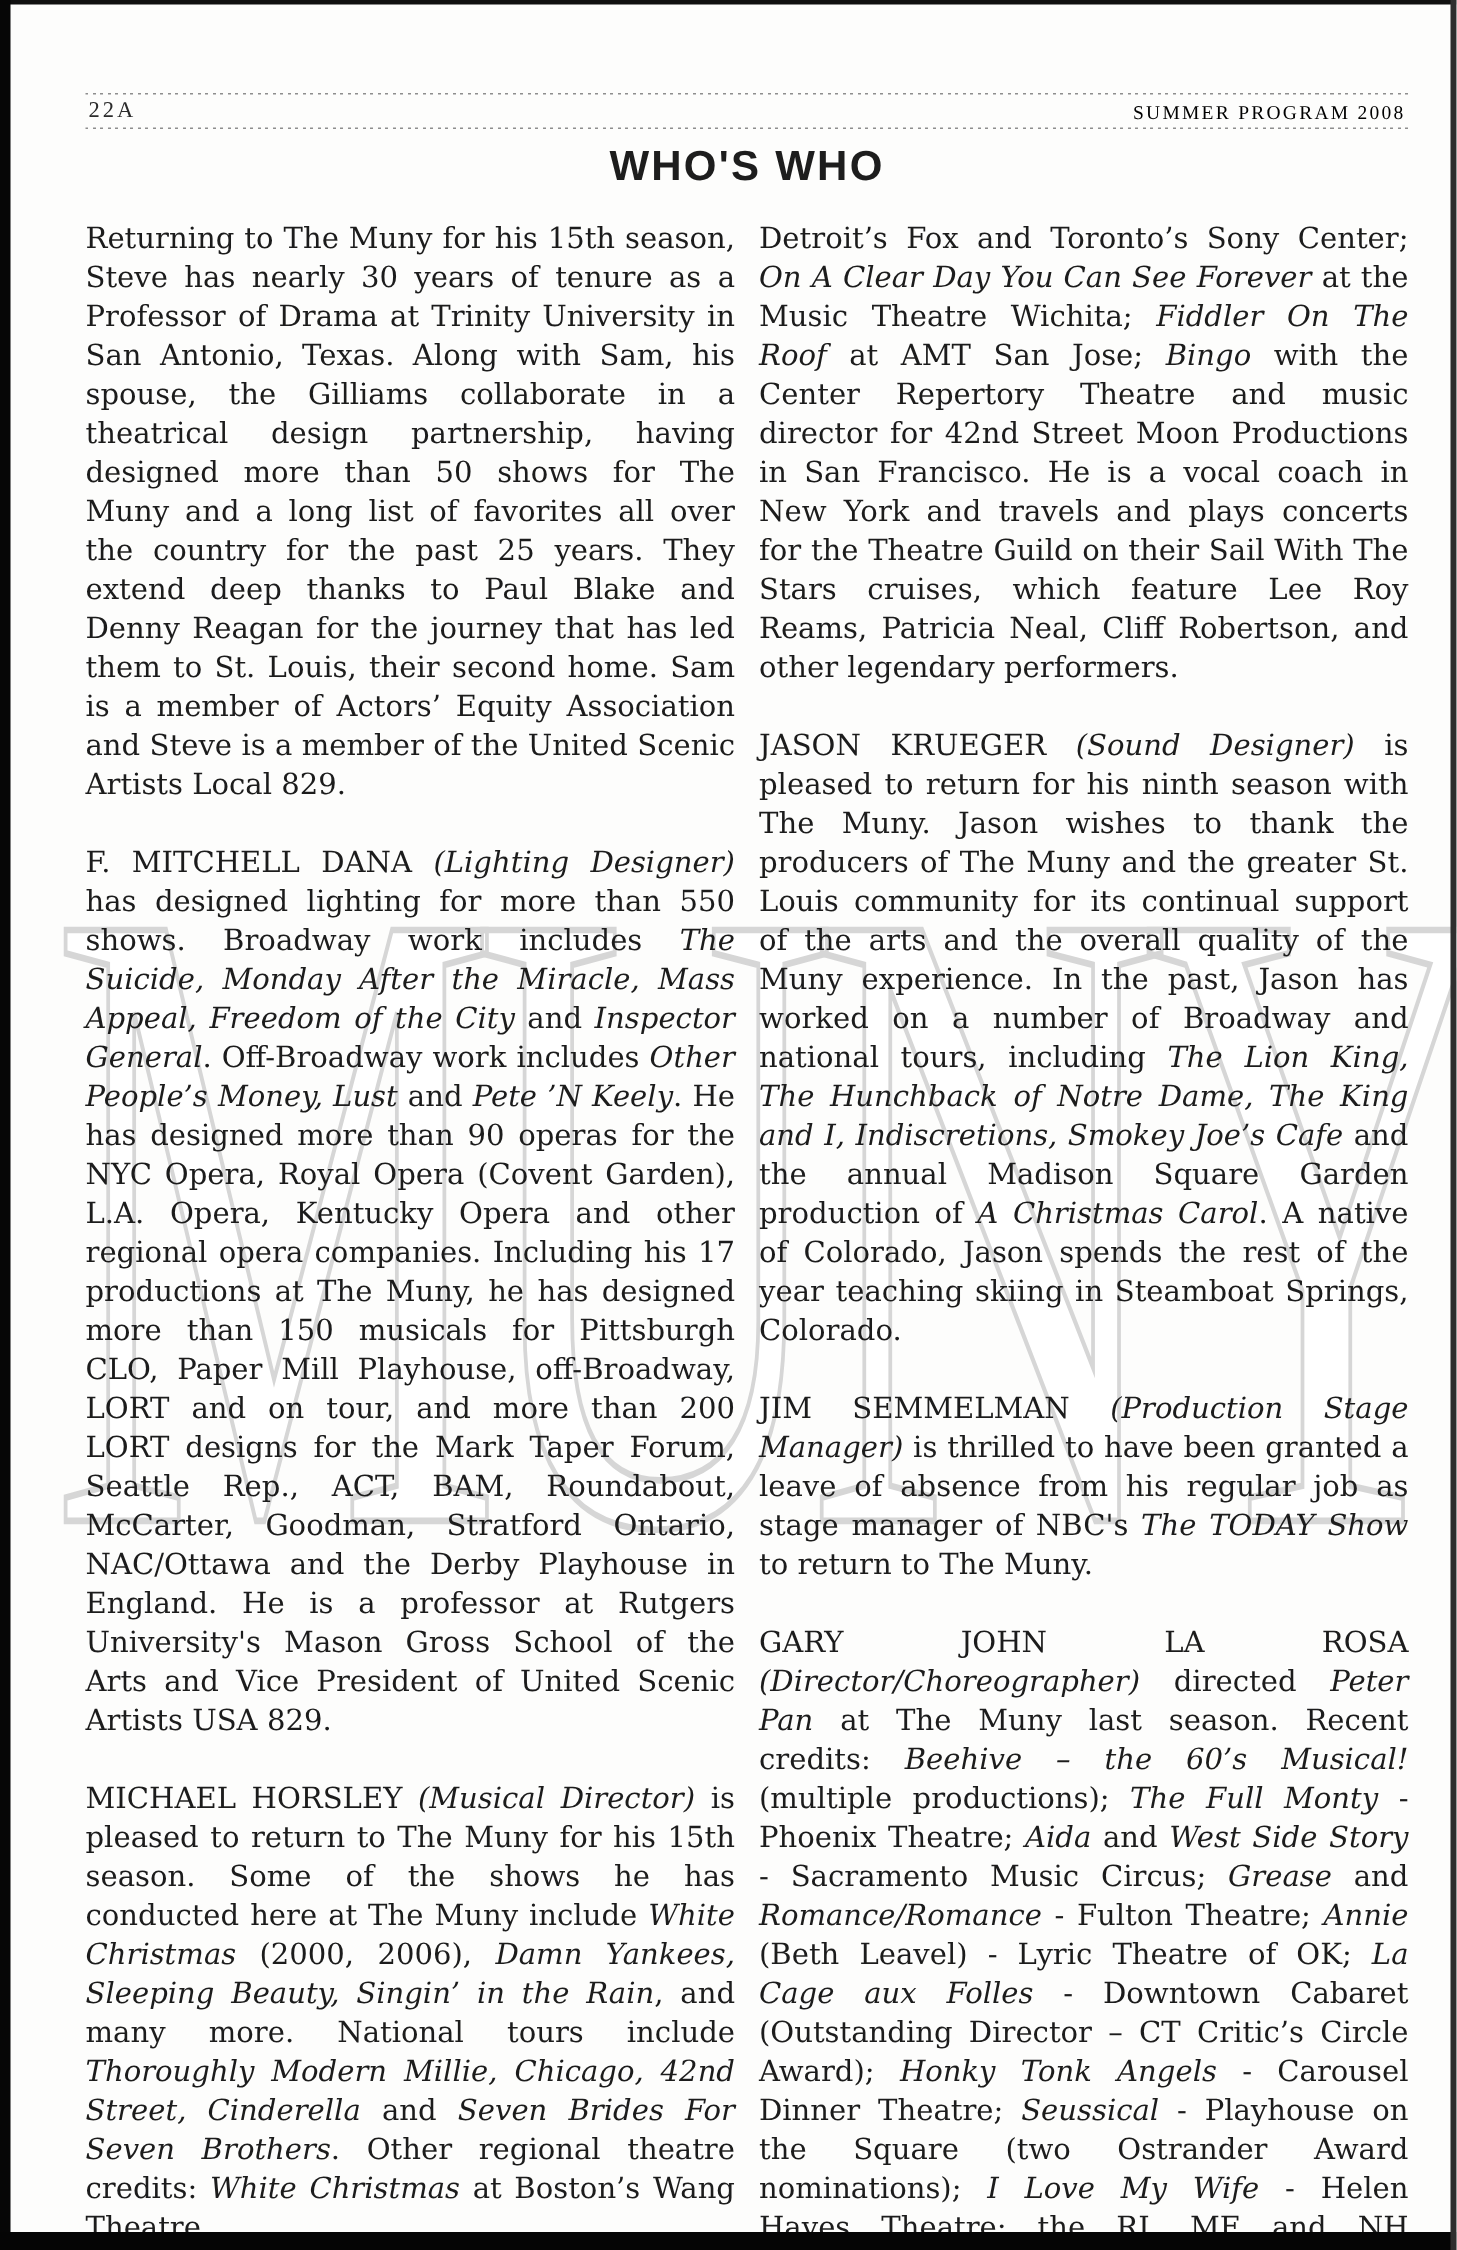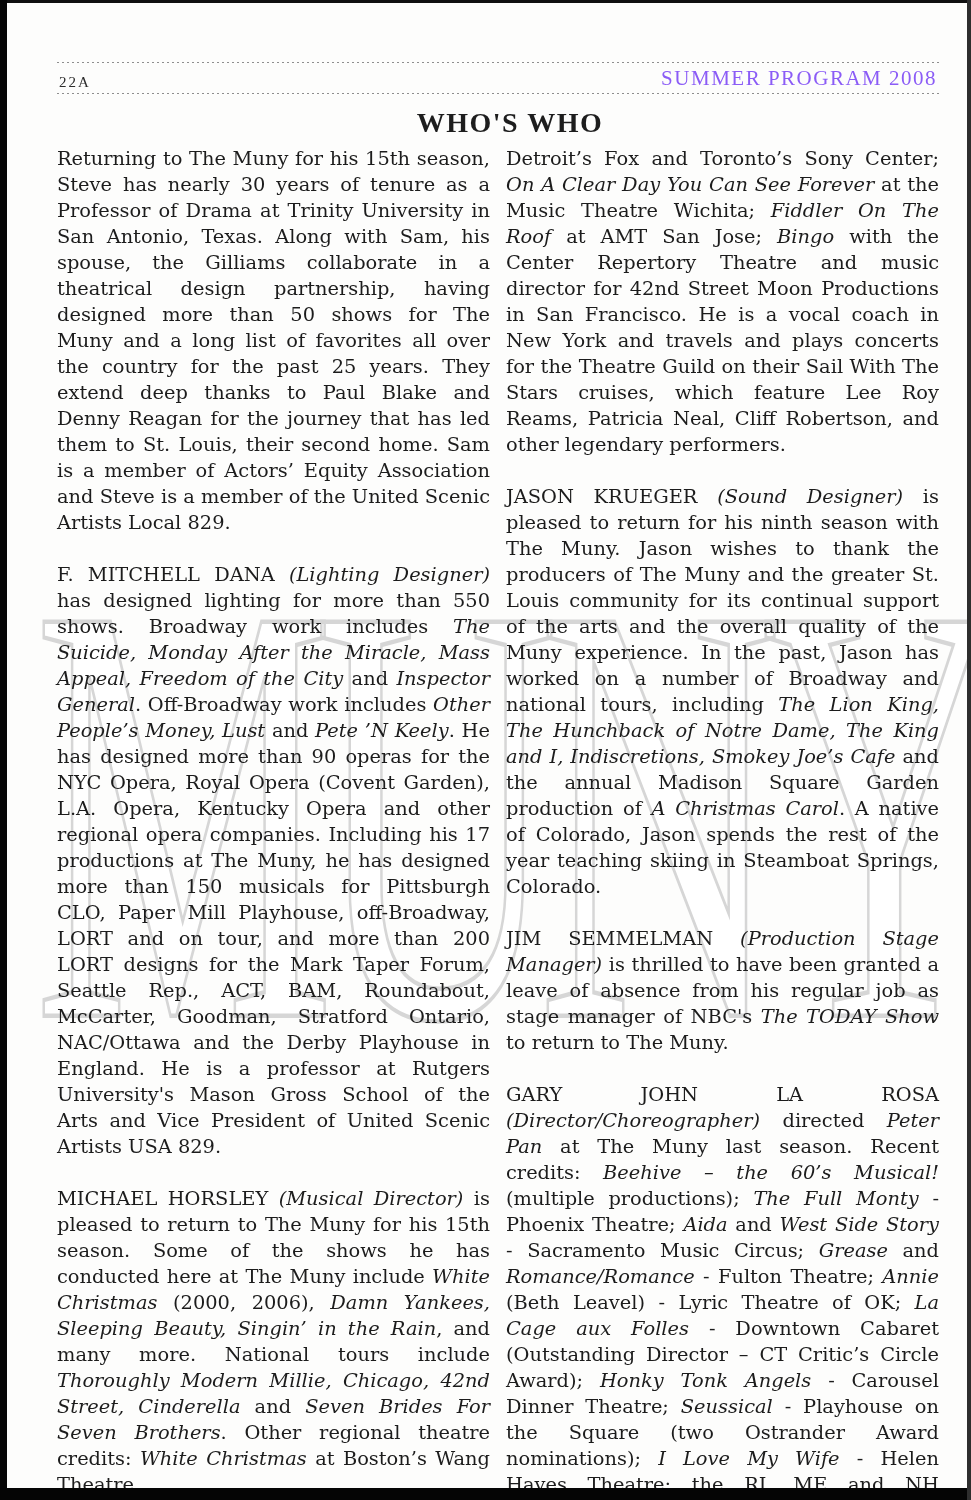--- a/index.html
+++ b/index.html
@@ -38,26 +38,26 @@
   .dotline{
     height:1px;
     background-image:repeating-linear-gradient(90deg,#8e8e8e 0 2px,transparent 2px 5px);
   }
   .header-row{
     display:flex;justify-content:space-between;align-items:flex-end;
     font-family:"Liberation Serif", serif;
     padding:3px 2px 2px 2px;
   }
   .folio{font-size:15px;letter-spacing:2px;color:#2b2b2b;}
-  .program{font-size:21px;letter-spacing:1.5px;color:#8b5cf6;}
+  .program{font-size:13px;letter-spacing:1.5px;color:#000000;}
 
   .page-title{
     position:absolute;left:57px;top:95px;width:882px;z-index:2;
-    margin:12px;text-align:center;
-    font-family:Liberation Serif, serif;
+    margin:0;text-align:center;
+    font-family:Liberation Sans, sans-serif;
     font-weight:bold;font-size:28px;letter-spacing:1.5px;color:#1d1d1d;
   }
 
   
   .columns{
     position:absolute;left:57px;top:146px;width:882px;z-index:1;
     display:flex;gap:16px;
   }
   .col{width:433px;}
   .col p{

